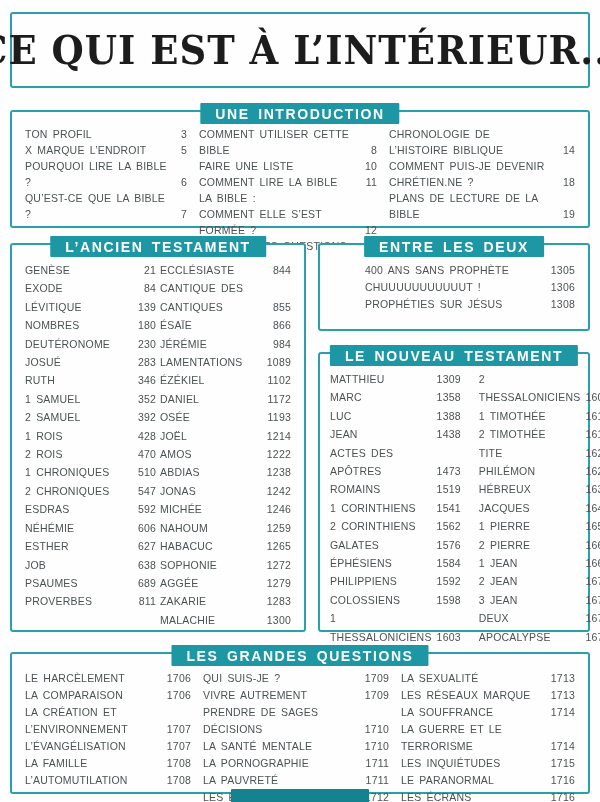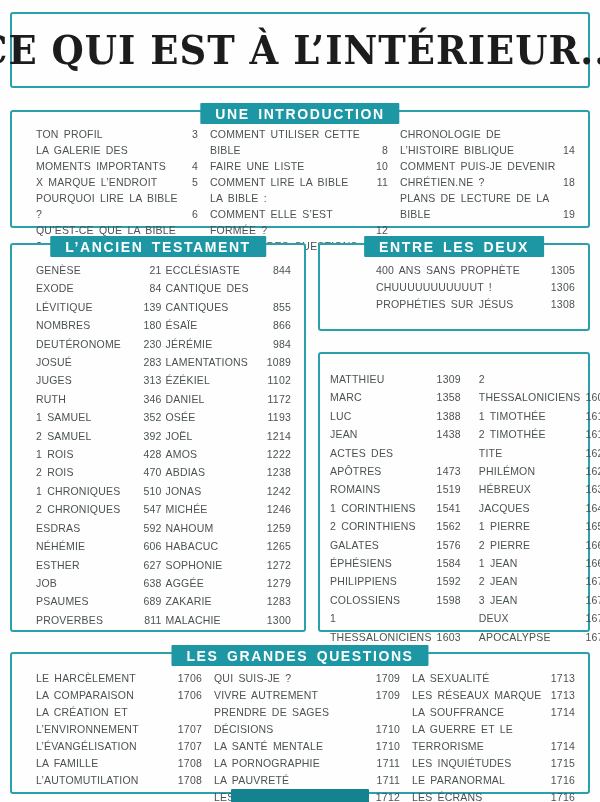--- a/index.html
+++ b/index.html
@@ -40,21 +40,21 @@
     font-family: "DejaVu Serif", serif;
     font-weight: bold;
     font-size: 37px;
     letter-spacing: 1px;
     color: #1c1c1c;
     white-space: nowrap;
     transform: scaleY(1.08);
   }
   .entries {
     display: grid;
-    padding: 15px 13px 6px 24px;
+    padding: 15px 13px 6px 13px;
     column-gap: 12px;
     align-content: start;
   }
   .col { display: block; }
   .entry {
     display: flex;
     align-items: flex-end;
     color: #4b5254;
     font-size: 10.5px;
     letter-spacing: 0.2px;
@@ -108,25 +108,20 @@
 
   <div class="box intro-box">
     <div class="tab">UNE INTRODUCTION</div>
     <div class="entries">
       <div class="col">
         <div class="entry">
             <span class="lbl">TON PROFIL</span>
             <span class="pg">3</span>
           </div>
 
-        <div class="entry">
-            <span class="lbl">LA GALERIE DES
-MOMENTS IMPORTANTS</span>
-            <span class="pg">4</span>
-          </div>
 
         <div class="entry">
             <span class="lbl">X MARQUE L’ENDROIT</span>
             <span class="pg">5</span>
           </div>
 
         <div class="entry">
             <span class="lbl">POURQUOI LIRE LA BIBLE ?</span>
             <span class="pg">6</span>
           </div>
@@ -211,24 +206,20 @@
         <div class="entry">
             <span class="lbl">DEUTÉRONOME</span>
             <span class="pg">230</span>
           </div>
 
         <div class="entry">
             <span class="lbl">JOSUÉ</span>
             <span class="pg">283</span>
           </div>
 
-        <div class="entry">
-            <span class="lbl">JUGES</span>
-            <span class="pg">313</span>
-          </div>
 
         <div class="entry">
             <span class="lbl">RUTH</span>
             <span class="pg">346</span>
           </div>
 
         <div class="entry">
             <span class="lbl">1 SAMUEL</span>
             <span class="pg">352</span>
           </div>
@@ -404,20 +395,21 @@
 
         <div class="entry">
             <span class="lbl">PROPHÉTIES SUR JÉSUS</span>
             <span class="pg">1308</span>
           </div>
       </div>
     </div>
   </div>
 
   <div class="box nt-box">
+    <div class="tab">LE NOUVEAU TESTAMENT</div>
     <div class="entries">
       <div class="col">
         <div class="entry">
             <span class="lbl">MATTHIEU</span>
             <span class="pg">1309</span>
           </div>
 
         <div class="entry">
             <span class="lbl">MARC</span>
             <span class="pg">1358</span>

